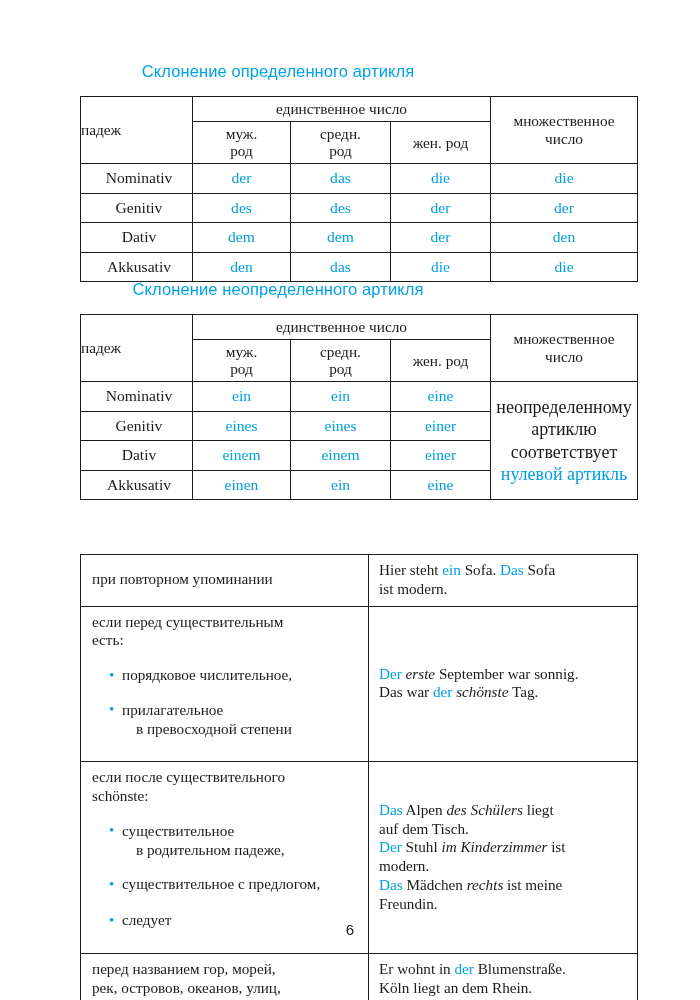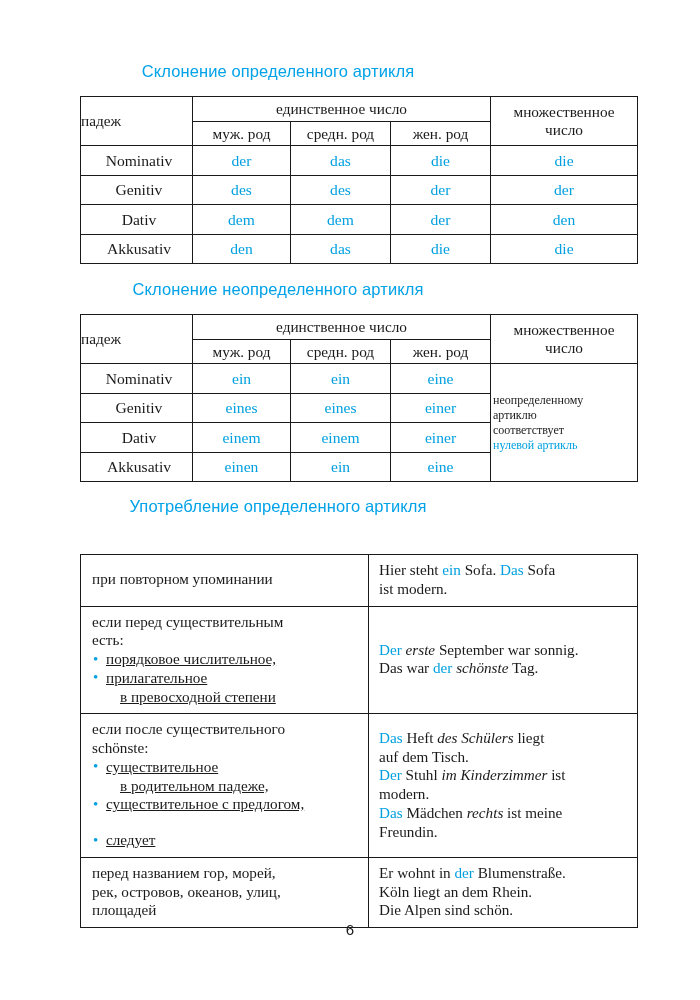--- a/index.html
+++ b/index.html
@@ -60,21 +60,21 @@
   .decl .c-case   { width: 112px; }
   .decl .c-masc   { width: 98px; }
   .decl .c-neut   { width: 100px; }
   .decl .c-fem    { width: 100px; }
   .decl .c-plural { width: 147px; }
 
   .decl .hdr {
     text-align: center;
     font-size: 15.3px;
     line-height: 1.16;
-    padding: 3px 2px;
+    padding: 3px 20px;
   }
   .decl .hdr-case {
     text-align: left;
     font-size: 15.3px;
   }
   .decl .hdr-plural {
     text-align: center;
     font-size: 15.3px;
     line-height: 1.2;
     padding: 3px 4px;
@@ -85,21 +85,22 @@
     font-size: 15.6px;
     height: 24.5px;
   }
   .decl .art {
     text-align: center;
     color: #00a0e0;
     font-size: 15.6px;
     height: 24.5px;
   }
   .decl .zero-note {
-    font-size: 12px;
+    text-align: center;
+    font-size: 18px;
     line-height: 1.24;
     padding: 2px 2px;
   }
   .decl .zero-note .blue {
     color: #00a0e0;
   }
 
   
   #table-usage {
     left: 80px; top: 554px; width: 557px;
@@ -121,22 +122,21 @@
 
   .rule-lead { display: block; }
   .bullets {
     list-style: none;
     margin: 0;
     padding: 0;
   }
   .bullets li {
     position: relative;
     padding-left: 14px;
-    margin: 0;
-    text-decoration: underline;
+    margin: 16px;
   }
   .bullets li::before {
     content: "\2022";
     position: absolute;
     left: 1px;
     top: -0.5px;
     color: #00a0e0;
     font-size: 15px;
   }
   .bullets li.gap { margin-top: 17px; }
@@ -270,21 +270,20 @@
       </tr>
       <tr>
         <td class="case-name">Akkusativ</td>
         <td class="art">einen</td>
         <td class="art">ein</td>
         <td class="art">eine</td>
       </tr>
     </tbody>
   </table>
 
-  <div class="section-title" id="title-usage">Употребление определенного артикля</div>
 
   <table class="gtable" id="table-usage">
     <colgroup>
         <col class="c-rule">
         <col class="c-example">
       </colgroup>
     <tbody>
 
       <tr>
         <td class="mid">
@@ -327,21 +326,21 @@
             </li>
             <li>
               <span>существительное с предлогом,</span>
             </li>
             <li class="gap">
               <span>следует</span>
             </li>
           </ul>
         </td>
         <td class="ex mid">
-          <span class="ex-line"><span class="blue">Das</span><span> Heft </span><span class="ital">des Schülers</span><span> liegt</span></span>
+          <span class="ex-line"><span class="blue">Das</span><span> Alpen </span><span class="ital">des Schülers</span><span> liegt</span></span>
           <span class="ex-line"><span>auf dem Tisch.</span></span>
           <span class="ex-line"><span class="blue">Der</span><span> Stuhl </span><span class="ital">im Kinderzimmer</span><span> ist</span></span>
           <span class="ex-line"><span>modern.</span></span>
           <span class="ex-line"><span class="blue">Das</span><span> Mädchen </span><span class="ital">rechts</span><span> ist meine</span></span>
           <span class="ex-line"><span>Freundin.</span></span>
         </td>
       </tr>
 
       <tr>
         <td>

